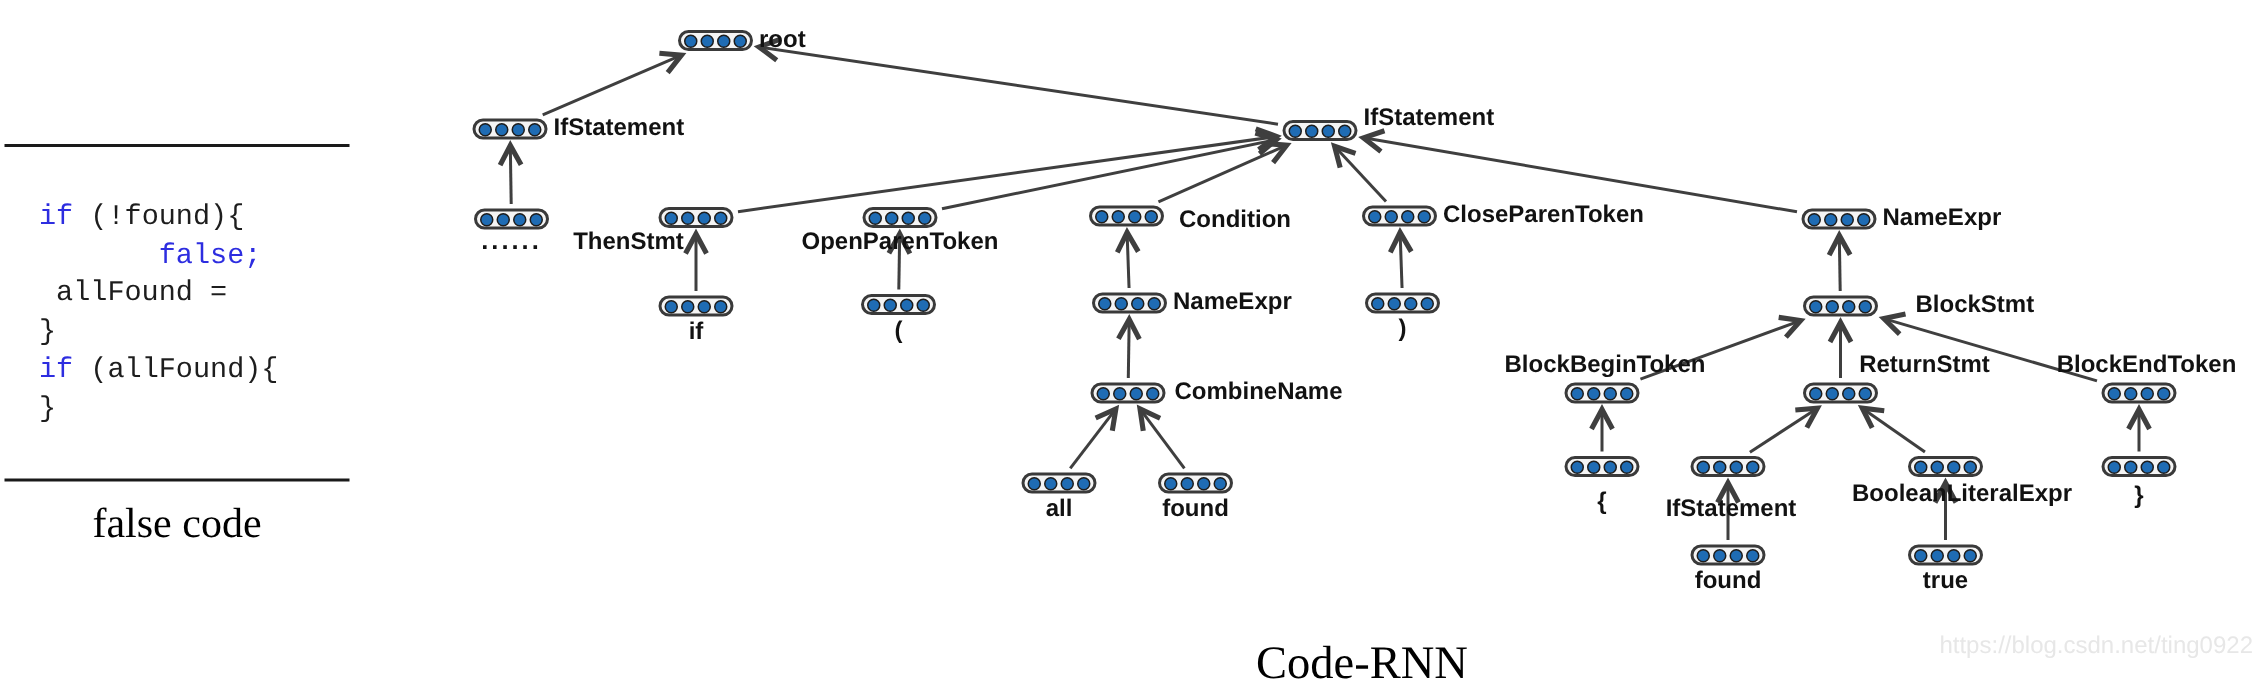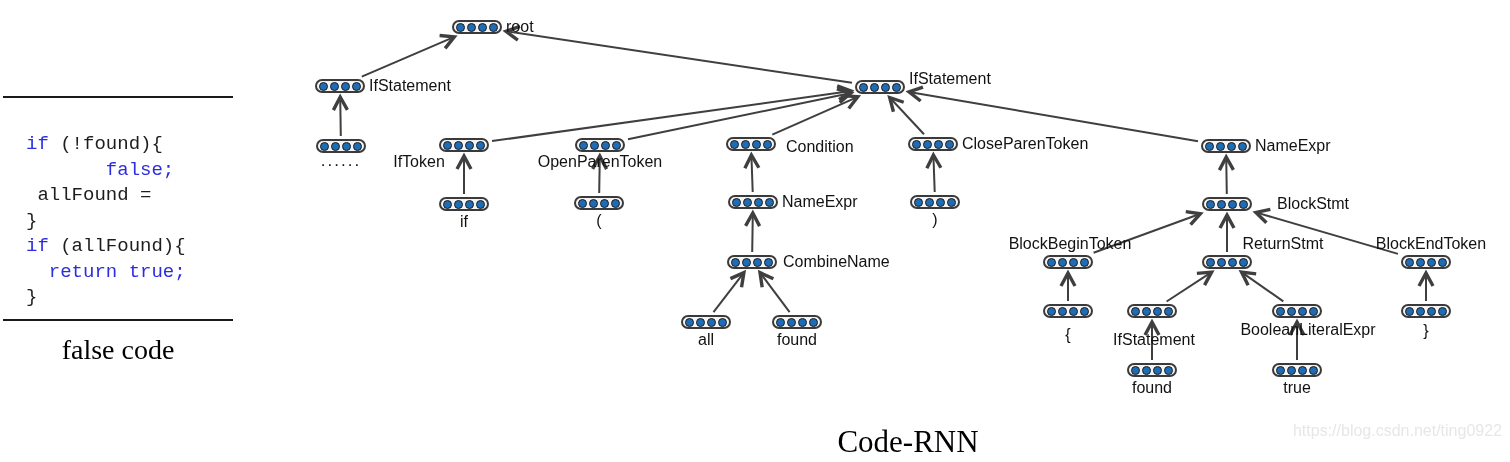--- a/index.html
+++ b/index.html
@@ -25,42 +25,42 @@
   .node{
     position:absolute;width:50px;height:14px;box-sizing:border-box;
     border:2px solid var(--nborder);border-radius:8px;background:var(--nfill);
     display:flex;align-items:center;justify-content:space-between;padding:0 2px;
   }
   .dot{
     width:9px;height:9px;box-sizing:border-box;border-radius:50%;
     border:1px solid #1d1d1d;background:var(--dotc);
   }
   .tlabel{
-    position:absolute;font-weight:normal;font-size:16px;line-height:18px;
+    position:absolute;font-weight:bold;font-size:16px;line-height:18px;
     color:var(--lbl);white-space:nowrap;
   }
   .tlabel.center{transform:translateX(-50%);}
   .tlabel.dots{letter-spacing:2px;font-size:17px;}
   
   .fig-caption{
     position:absolute;left:908px;top:424px;transform:translateX(-50%);
     font-family:"Liberation Serif",serif;font-size:31px;color:#000;white-space:nowrap;
   }
   .watermark{
     position:absolute;right:8px;top:422px;font-size:16px;color:var(--wm);white-space:nowrap;
   }
 </style>
 </head>
 <body>
 
 <div class="canvas">
 
   <div>
     <div class="rule" style="top:96px"></div>
-    <div class="code"><div><span class="kw">if</span><span> (!found){</span></div><div><span>       </span><span class="kw">false;</span></div><div><span> allFound =</span></div><div><span>}</span></div><div><span class="kw">if</span><span> (allFound){</span></div><div><span>  </span><span class="kw">return true;</span></div><div><span>}</span></div></div>
+    <div class="code"><div><span class="kw">if</span><span> (!found){</span></div><div><span>       </span><span class="kw">false;</span></div><div><span> allFound =</span></div><div><span>}</span></div><div><span class="kw">if</span><span> (allFound){</span></div><div><span>}</span></div></div>
     <div class="rule" style="top:319px"></div>
     <div class="src-caption">false code</div>
   </div>
 
   <div>
     <svg class="edges">
       <defs>
         <marker id="arrow" markerWidth="10" markerHeight="10" refX="7.5" refY="4.5" orient="auto">
           <path d="M1,1 L7.5,4.5 L1,8" fill="none" stroke="#3f3f3f" stroke-width="1.7"></path>
         </marker>
@@ -119,21 +119,21 @@
           <span class="dot"></span>
           <span class="dot"></span>
         </div>
         <div class="tlabel center dots" style="left: 341px; top: 152px;">......</div>
         <div class="node" style="left: 439px; top: 138px;">
           <span class="dot"></span>
           <span class="dot"></span>
           <span class="dot"></span>
           <span class="dot"></span>
         </div>
-        <div class="tlabel center" style="left: 419px; top: 153px;">IfToken</div>
+        <div class="tlabel center" style="left: 419px; top: 153px;">ThenStmt</div>
         <div class="node" style="left: 575px; top: 138px;">
           <span class="dot"></span>
           <span class="dot"></span>
           <span class="dot"></span>
           <span class="dot"></span>
         </div>
         <div class="tlabel center" style="left: 600px; top: 153px; text-align: center;">OpenParenToken</div>
         <div class="node" style="left: 726px; top: 137px;">
           <span class="dot"></span>
           <span class="dot"></span>

